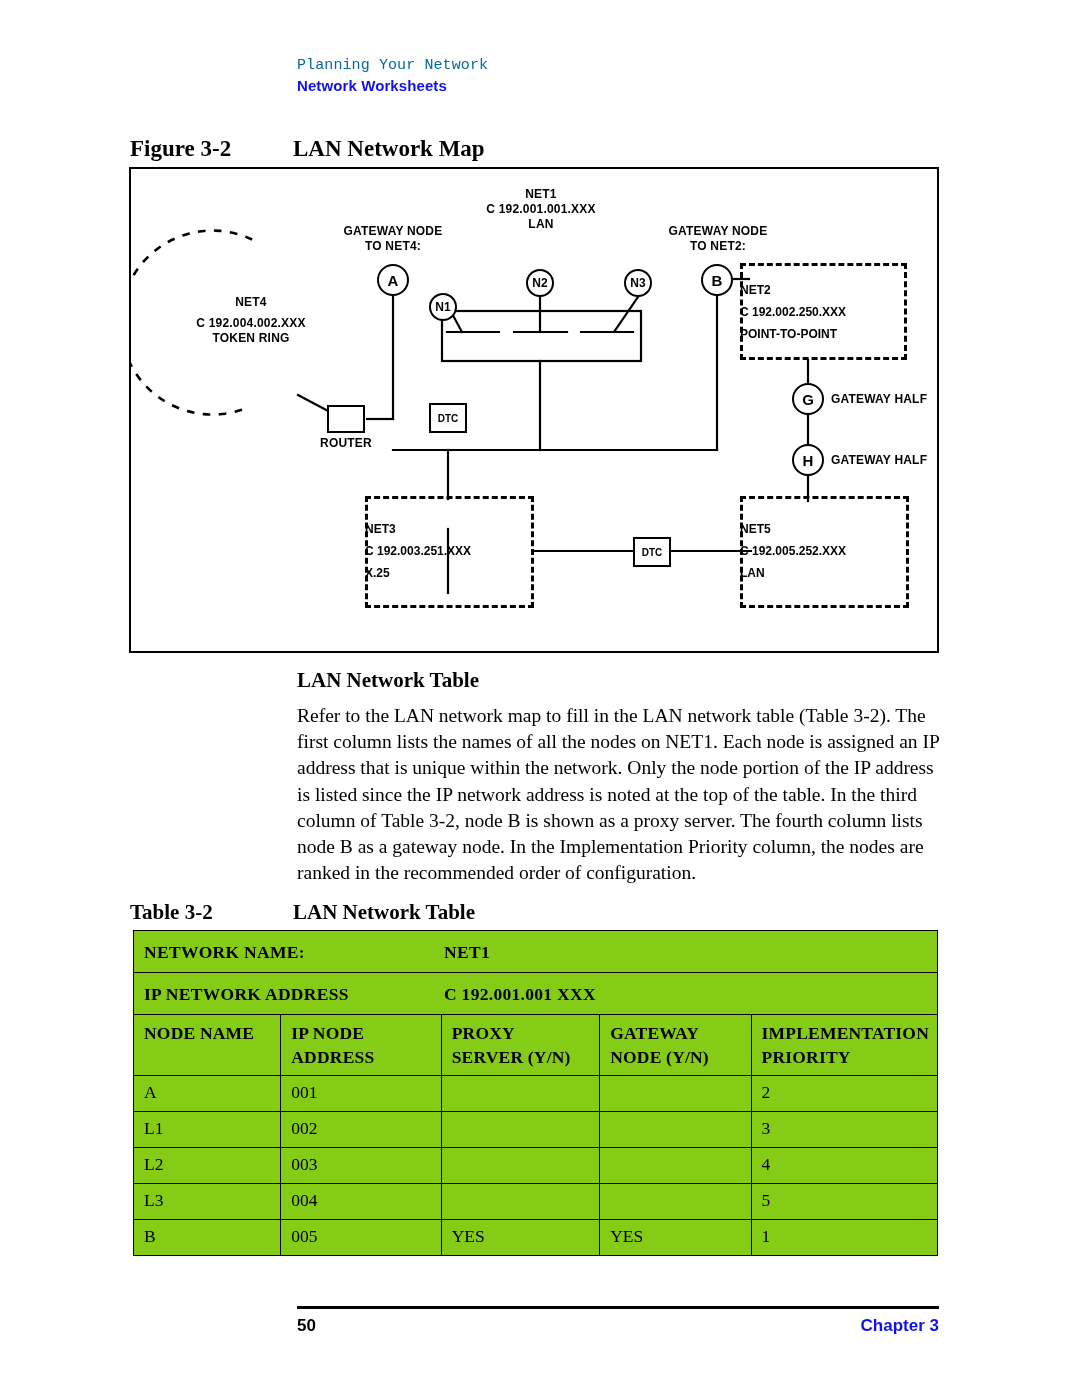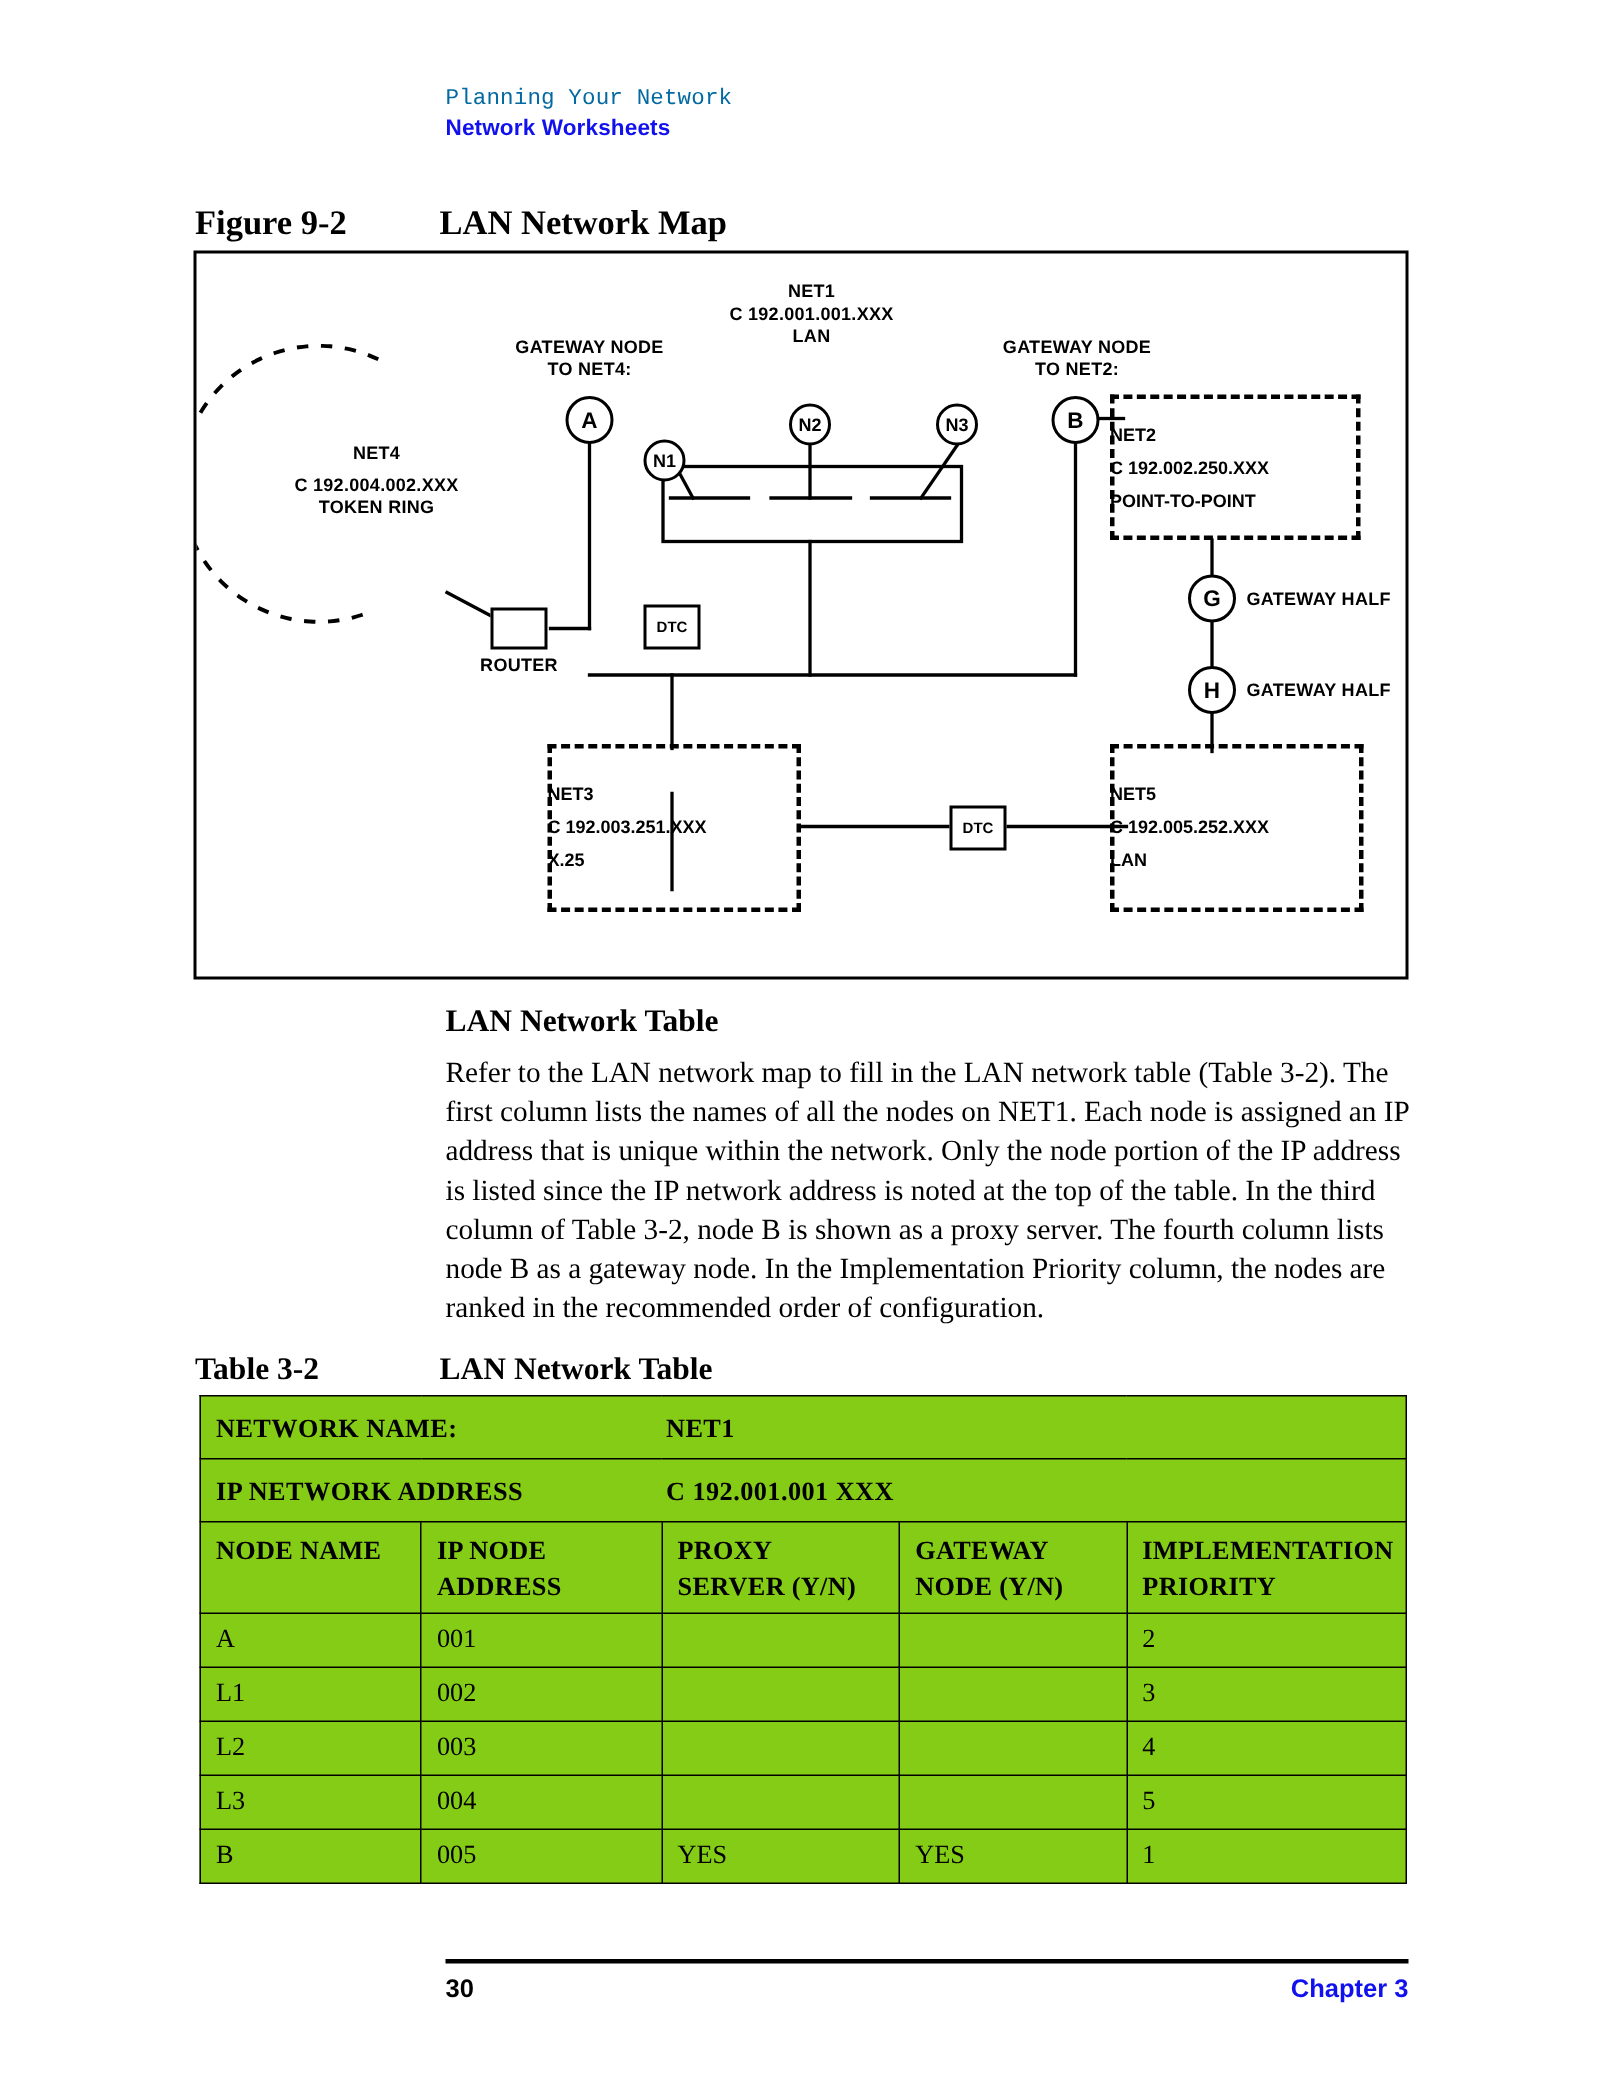--- a/index.html
+++ b/index.html
@@ -227,21 +227,21 @@
 </style>
 </head>
 <body>
 
 <div class="runhead">
   <div class="runhead-line1">Planning Your Network</div>
   <div class="runhead-line2">Network Worksheets</div>
 </div>
 
 <div class="fig-caption">
-  <span class="fc-num">Figure 9-2</span><span class="fc-title">LAN Network Map</span>
+  <span class="fc-num">Figure 3-2</span><span class="fc-title">LAN Network Map</span>
 </div>
 
 <div class="figure-frame">
   <div class="diagram">
 
     <svg width="806" height="482" viewBox="0 0 806 482">
       <g stroke="#000" stroke-width="2.2" fill="none" stroke-linecap="square">
 
         <path d="M 120 70 A 92 92 0 1 0 118 238" stroke-dasharray="5 11" stroke-width="2.6"></path>
 
@@ -448,14 +448,14 @@
       <td class="datacell">B</td>
       <td class="datacell">005</td>
       <td class="datacell">YES</td>
       <td class="datacell">YES</td>
       <td class="datacell">1</td>
     </tr>
   </tbody>
 </table>
 
 <div class="footrule"></div>
-<div class="foot-page">30</div>
+<div class="foot-page">50</div>
 <div class="foot-chapter">Chapter 3</div>
 
 </body></html>

